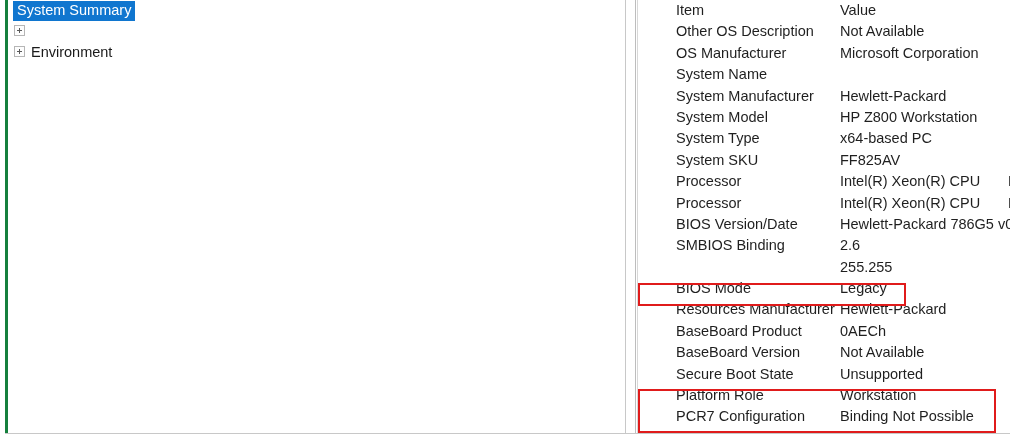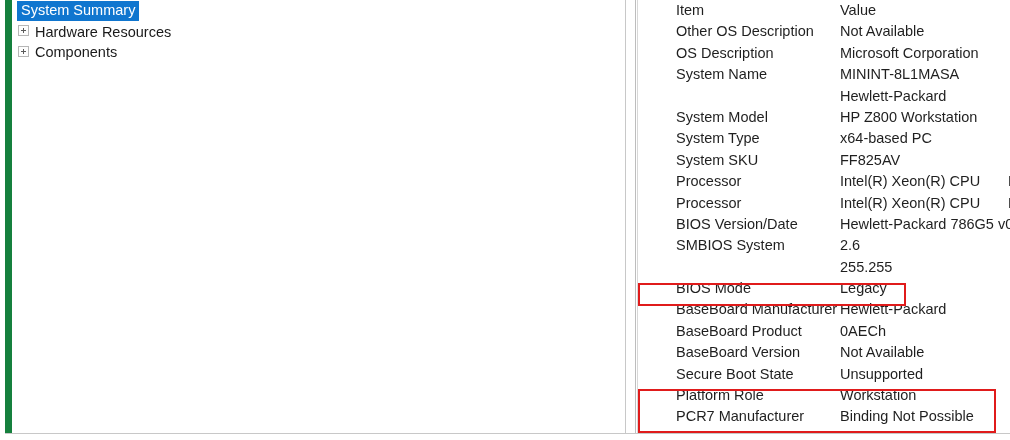--- a/index.html
+++ b/index.html
@@ -21,21 +21,21 @@
   }
 
   
   #tree-pane {
     position: absolute;
     left: 5px;
     top: 0px;
     width: 620px;
     height: 434px;
     background: #ffffff;
-    border-left: 7px solid #15803d;
+    border-left: 3px solid #15803d;
     border-bottom: 1px solid #c8c8c8;
     box-sizing: border-box;
   }
 
   .tree-row {
     position: relative;
     height: 20.5px;
     line-height: 20.5px;
     font-size: 14.5px;
     color: #1a1a1a;
@@ -194,25 +194,25 @@
 
 <div id="screen">
 
   <div id="tree-pane">
 
     <div class="tree-row root">
       <span class="tree-label-selected">System Summary</span>
     </div>
 
     <div class="tree-row child">
-      <span class="expander"></span><span class="child-text">Hardware Resources</span>
+      <span class="expander"></span>
     </div>
 
     <div class="tree-row child">
-      <span class="expander"></span><span class="child-text">Components</span>
+      <span class="expander"></span><span class="child-text">Environment</span>
     </div>
 
 
   </div>
 
   <div id="splitter">
     <div class="bar-a"></div>
     <div class="bar-b"></div>
     <div class="bar-c"></div>
   </div>
@@ -222,28 +222,28 @@
     <div class="detail-row">
       <span class="cell-item">Item</span>
       <span class="cell-value">Value</span>
     </div>
 
     <div class="detail-row">
       <span class="cell-item">Other OS Description</span>
       <span class="cell-value">Not Available</span>
     </div>
     <div class="detail-row">
-      <span class="cell-item">OS Description</span>
+      <span class="cell-item">OS Manufacturer</span>
       <span class="cell-value">Microsoft Corporation</span>
     </div>
     <div class="detail-row">
       <span class="cell-item">System Name</span>
-      <span class="cell-value">MININT-8L1MASA</span>
-    </div>
-    <div class="detail-row">
+    </div>
+    <div class="detail-row">
+      <span class="cell-item">System Manufacturer</span>
       <span class="cell-value">Hewlett-Packard</span>
     </div>
     <div class="detail-row">
       <span class="cell-item">System Model</span>
       <span class="cell-value">HP Z800 Workstation</span>
     </div>
     <div class="detail-row">
       <span class="cell-item">System Type</span>
       <span class="cell-value">x64-based PC</span>
     </div>
@@ -259,52 +259,52 @@
     <div class="detail-row">
       <span class="cell-item">Processor</span>
       <span class="cell-value">Intel(R) Xeon(R) CPU</span>
       <span class="cell-value2">E5506</span>
     </div>
     <div class="detail-row">
       <span class="cell-item">BIOS Version/Date</span>
       <span class="cell-value">Hewlett-Packard 786G5 v01.17, 8/</span>
     </div>
     <div class="detail-row">
-      <span class="cell-item">SMBIOS System</span>
+      <span class="cell-item">SMBIOS Binding</span>
       <span class="cell-value">2.6</span>
     </div>
     <div class="detail-row">
       <span class="cell-value">255.255</span>
     </div>
     <div class="detail-row">
       <span class="cell-item">BIOS Mode</span>
       <span class="cell-value">Legacy</span>
     </div>
     <div class="detail-row">
-      <span class="cell-item">BaseBoard Manufacturer</span>
+      <span class="cell-item">Resources Manufacturer</span>
       <span class="cell-value">Hewlett-Packard</span>
     </div>
     <div class="detail-row">
       <span class="cell-item">BaseBoard Product</span>
       <span class="cell-value">0AECh</span>
     </div>
     <div class="detail-row">
       <span class="cell-item">BaseBoard Version</span>
       <span class="cell-value">Not Available</span>
     </div>
     <div class="detail-row">
       <span class="cell-item">Secure Boot State</span>
       <span class="cell-value">Unsupported</span>
     </div>
     <div class="detail-row">
       <span class="cell-item">Platform Role</span>
       <span class="cell-value">Workstation</span>
     </div>
     <div class="detail-row">
-      <span class="cell-item">PCR7 Manufacturer</span>
+      <span class="cell-item">PCR7 Configuration</span>
       <span class="cell-value">Binding Not Possible</span>
     </div>
 
   </div>
 
   <div class="redbox" id="redbox-bios-mode"></div>
   <div class="redbox" id="redbox-secureboot"></div>
 
   <div id="bottom-frame"></div>
 

